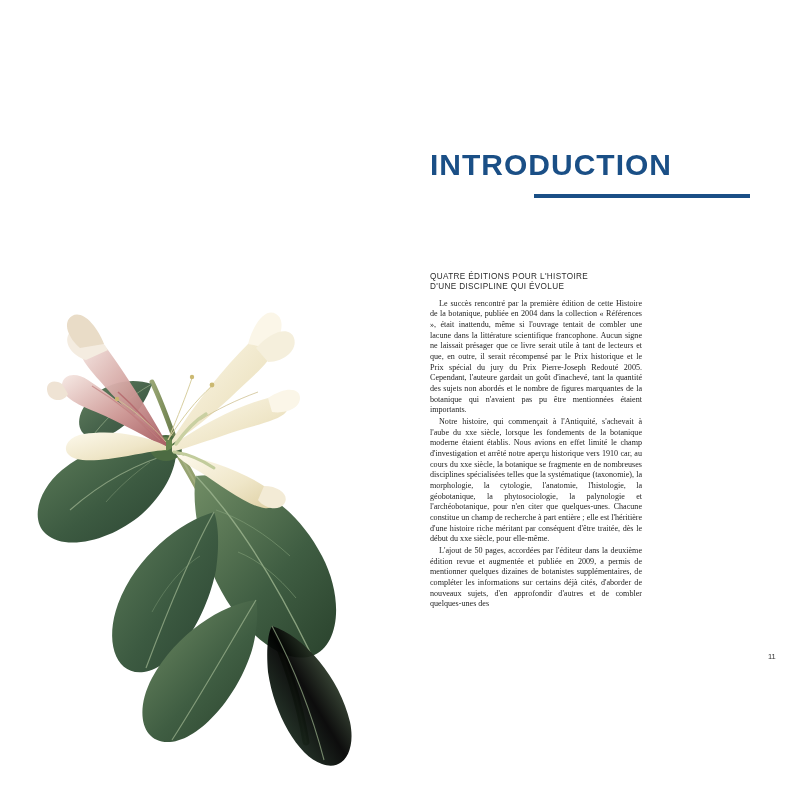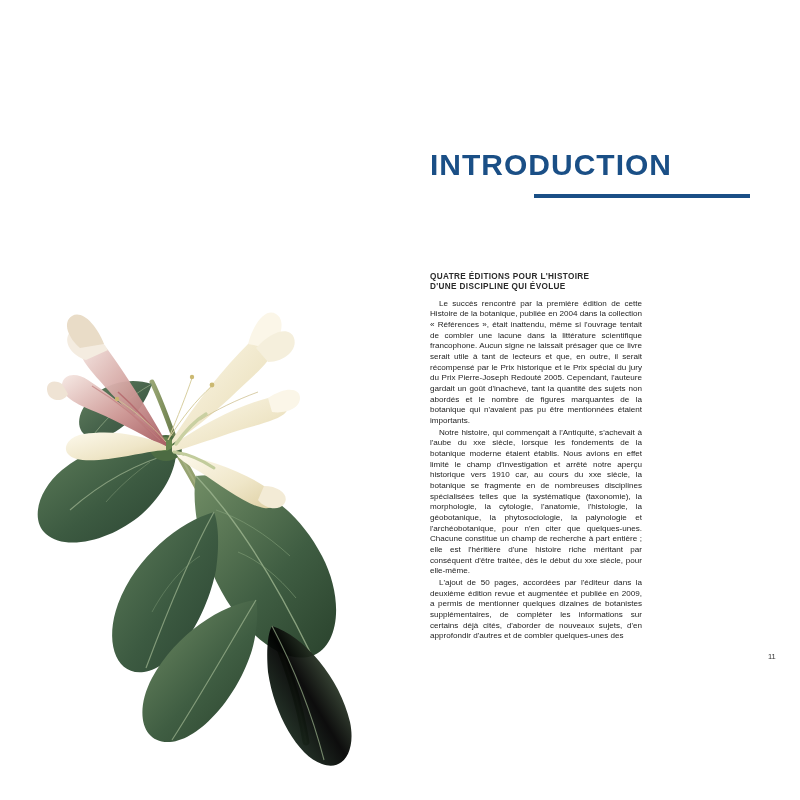--- a/index.html
+++ b/index.html
@@ -60,29 +60,29 @@
   
   .text-column {
     position: absolute;
     left: 430px;
     top: 272px;
     width: 212px;
   }
   .section-kicker {
     font-family: "Liberation Sans", sans-serif;
     font-size: 8.2px;
-    font-weight: bold;
+    font-weight: normal;
     letter-spacing: 0.35px;
     color: #2b2b2b;
     line-height: 1.25;
     text-transform: uppercase;
     margin-bottom: 6px;
   }
   .body-par {
-    font-family: Liberation Sans, sans-serif;
+    font-family: Liberation Serif, serif;
     font-size: 8.1px;
     line-height: 1.32;
     color: #1d1d1d;
     text-align: justify;
     text-indent: 9px;
     margin: 0 0 1px 0;
     hyphens: auto;
   }
 
   

